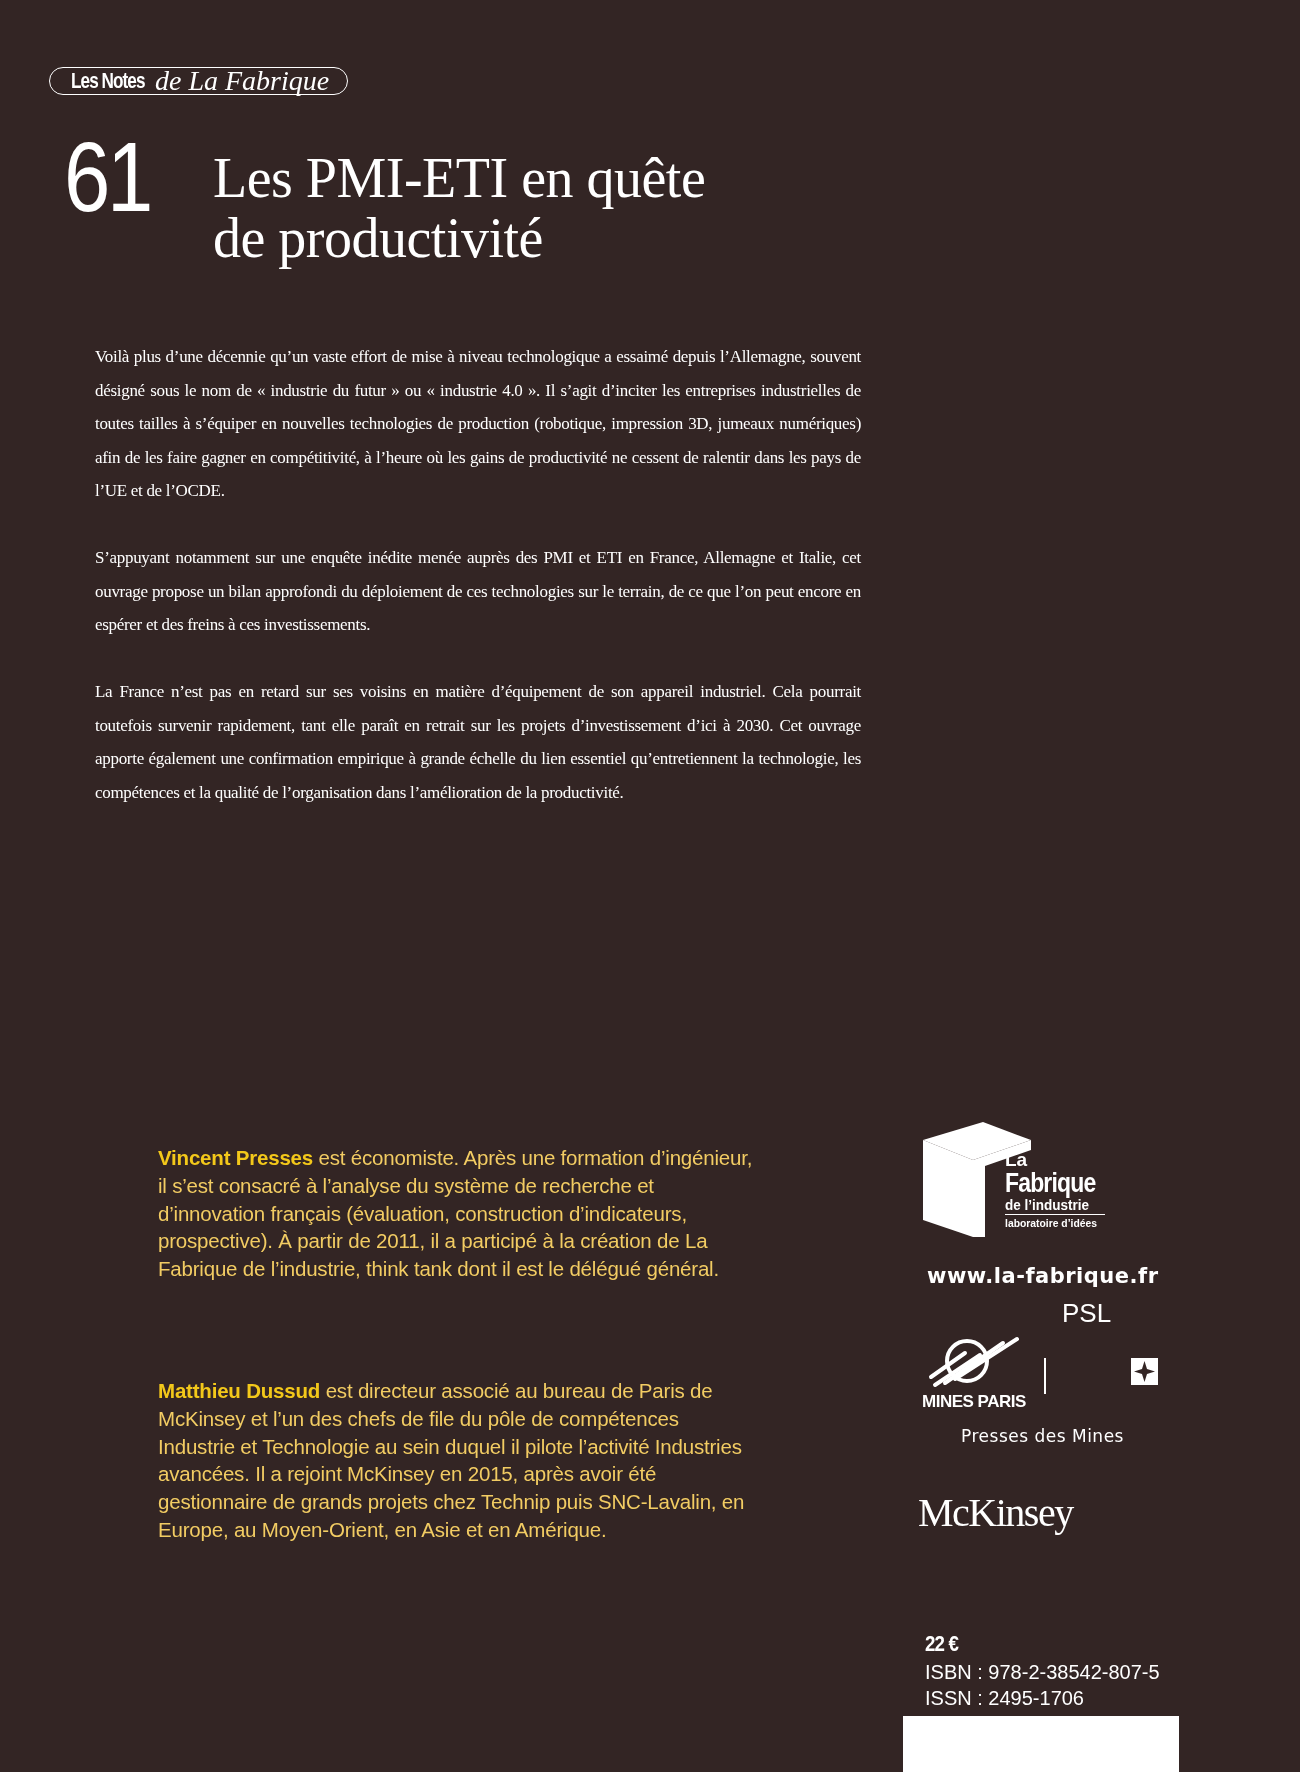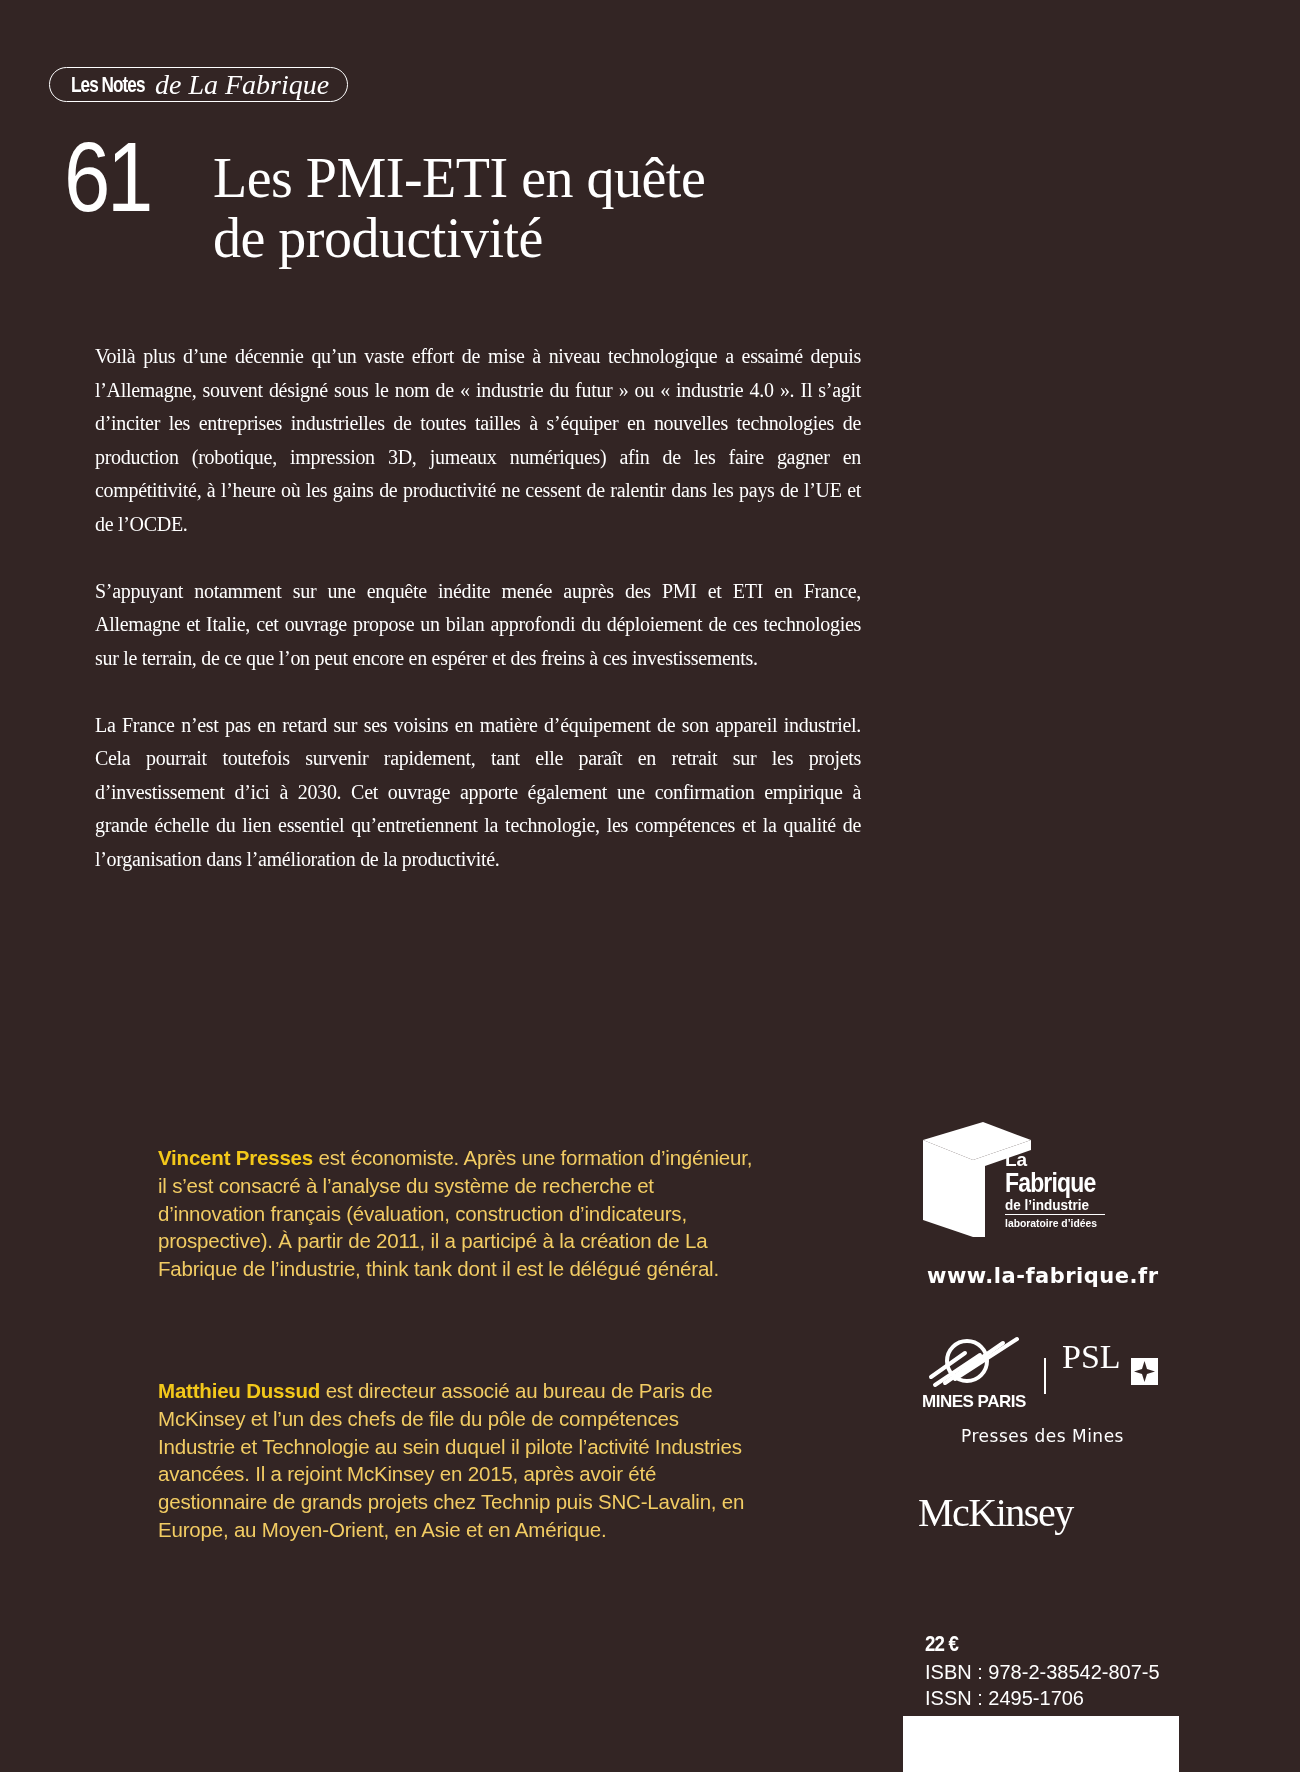--- a/index.html
+++ b/index.html
@@ -4,36 +4,36 @@
 <style>
   html, body { margin:0; padding:0; }
   body {
     width:1300px; height:1772px; overflow:hidden;
     background:#332524; color:#ffffff;
     position:relative;
     font-family:"Liberation Serif", "DejaVu Serif", serif;
   }
   .abs { position:absolute; }
   .badge {
-    left:49px; top:67px; width:299px; height:35px;
+    left:49px; top:67px; width:299px; height:28px;
     border:1.5px solid #ffffff; border-radius:18px; box-sizing:border-box;
     display:flex; align-items:center; padding-left:21px; white-space:nowrap;text-align:right;
   }
   .badge .b1 { font-family:"Liberation Sans", sans-serif; font-weight:bold; font-size:22px; letter-spacing:-1.2px; transform:scaleX(0.78); transform-origin:left center; display:inline-block; width:90px; }
   .badge .b2 { font-family:Liberation Serif, serif; font-style:italic; font-size:28px; margin-left:-6px; }
   .num {
     left:64px; top:128px; font-family:"Liberation Sans", sans-serif; font-weight:normal;
     font-size:98px; line-height:1; letter-spacing:-4px; transform:scaleX(0.85); transform-origin:left top;
   }
   .title {
     left:213px; top:148px; font-size:56px; line-height:60px; letter-spacing:-0.5px;
   }
   .body {
     left:95px; top:340px; width:766px;
-    font-size:20px; line-height:33.5px; text-align:justify;
+    font-size:17px; line-height:33.5px; text-align:justify;
     letter-spacing:-0.3px;
   }
   .body p { margin:0 0 33.5px 0; }
   .bio {
     left:158px; width:600px;
     font-family:"Liberation Sans", sans-serif; font-size:20.5px; line-height:27.8px;
     color:#f2cc63; letter-spacing:-0.2px;
   }
   .bio .name { color:#f3c81a; font-weight:bold; }
   .bio1 { top:1144px; }
@@ -42,21 +42,21 @@
   .fab-text { left:1005px; top:1150px; font-family:"Liberation Sans", sans-serif; color:#fff; line-height:1; }
   .fab-text .la { font-size:19px; font-weight:bold; }
   .fab-text .fab { font-size:28px; font-weight:bold; letter-spacing:-1px; transform:scaleX(0.82); transform-origin:left; display:block; }
   .fab-text .ind { font-size:15px; font-weight:bold; transform:scaleX(0.9); transform-origin:left; display:block; }
   .fab-text .hr { height:1px; background:#fff; width:100px; margin:2px 0 3px; }
   .fab-text .lab { font-size:11.5px; font-weight:bold; display:block; transform:scaleX(0.9); transform-origin:left; }
   .url { left:927px; top:1264px; font-family:"DejaVu Sans", sans-serif; font-weight:bold; font-size:21px; letter-spacing:0.5px; }
   .mines-logo { left:925px; top:1335px; width:100px; height:60px; }
   .mines-text { left:922px; top:1392px; font-family:"Liberation Sans", sans-serif; font-weight:bold; font-size:17px; letter-spacing:-0.5px; }
   .psl-bar { left:1044px; top:1358px; width:2px; height:36px; background:#fff; }
-  .psl { left:1062px; top:1340px; font-family:Liberation Serif, serif; font-size:34px; line-height:1; }
+  .psl { left:1062px; top:1300px; font-family:Liberation Sans, sans-serif; font-size:26px; line-height:1; }
   .psl-icon { left:1131px; top:1358px; width:27px; height:27px; }
   .presses { left:961px; top:1426px; font-family:"DejaVu Sans", sans-serif; font-size:17px; letter-spacing:0.5px; }
   .mck { left:918px; top:1492px; font-family:"Liberation Serif", serif; font-size:40px; line-height:42px; letter-spacing:-1.5px; }
   .mck .l2 { display:block; padding-left:52px; }
   .price { left:925px; top:1631px; font-family:"Liberation Sans", sans-serif; font-weight:bold; font-size:22px; letter-spacing:-1px; transform:scaleX(0.85); transform-origin:left; }
   .isbn { left:925px; top:1659px; font-family:"Liberation Sans", sans-serif; font-size:20px; line-height:26px; }
   .barcode { left:903px; top:1716px; width:276px; height:56px; background:#ffffff; }
 </style>
 </head>
 <body>

